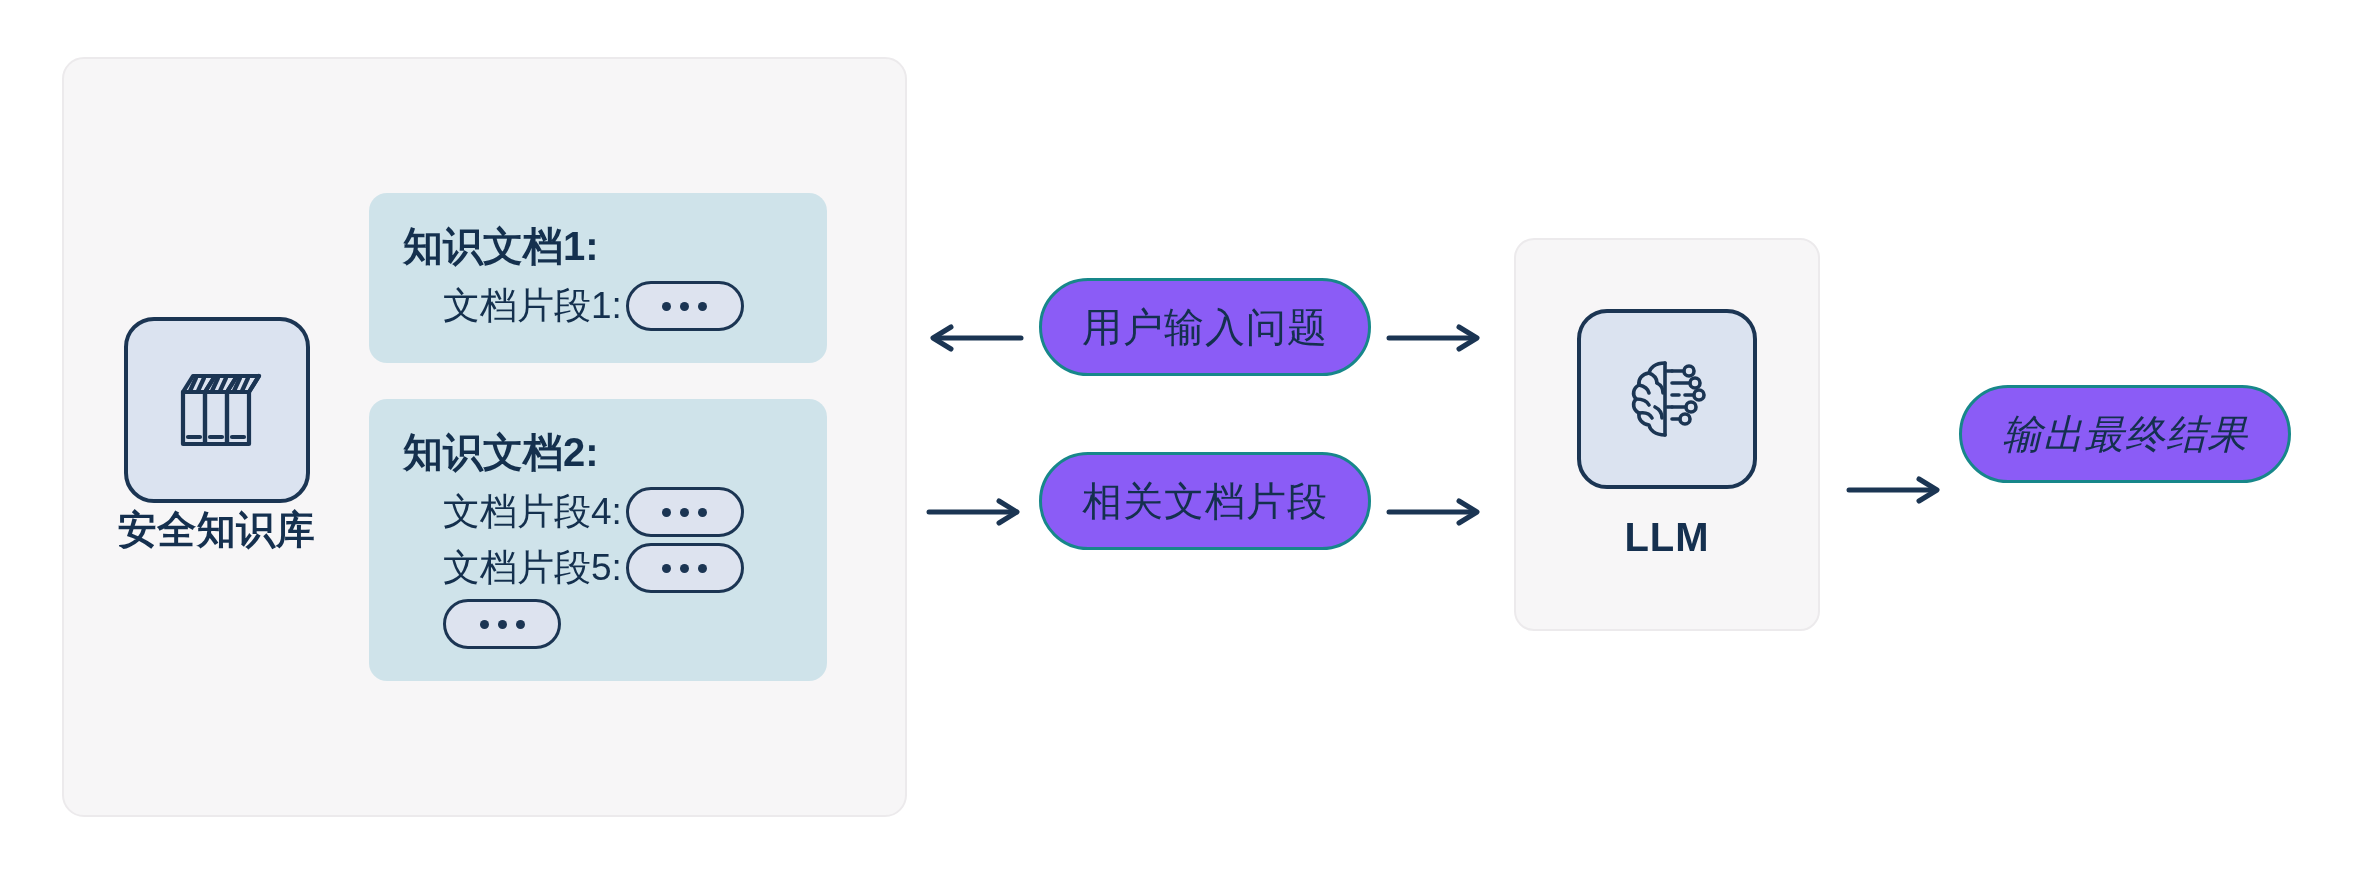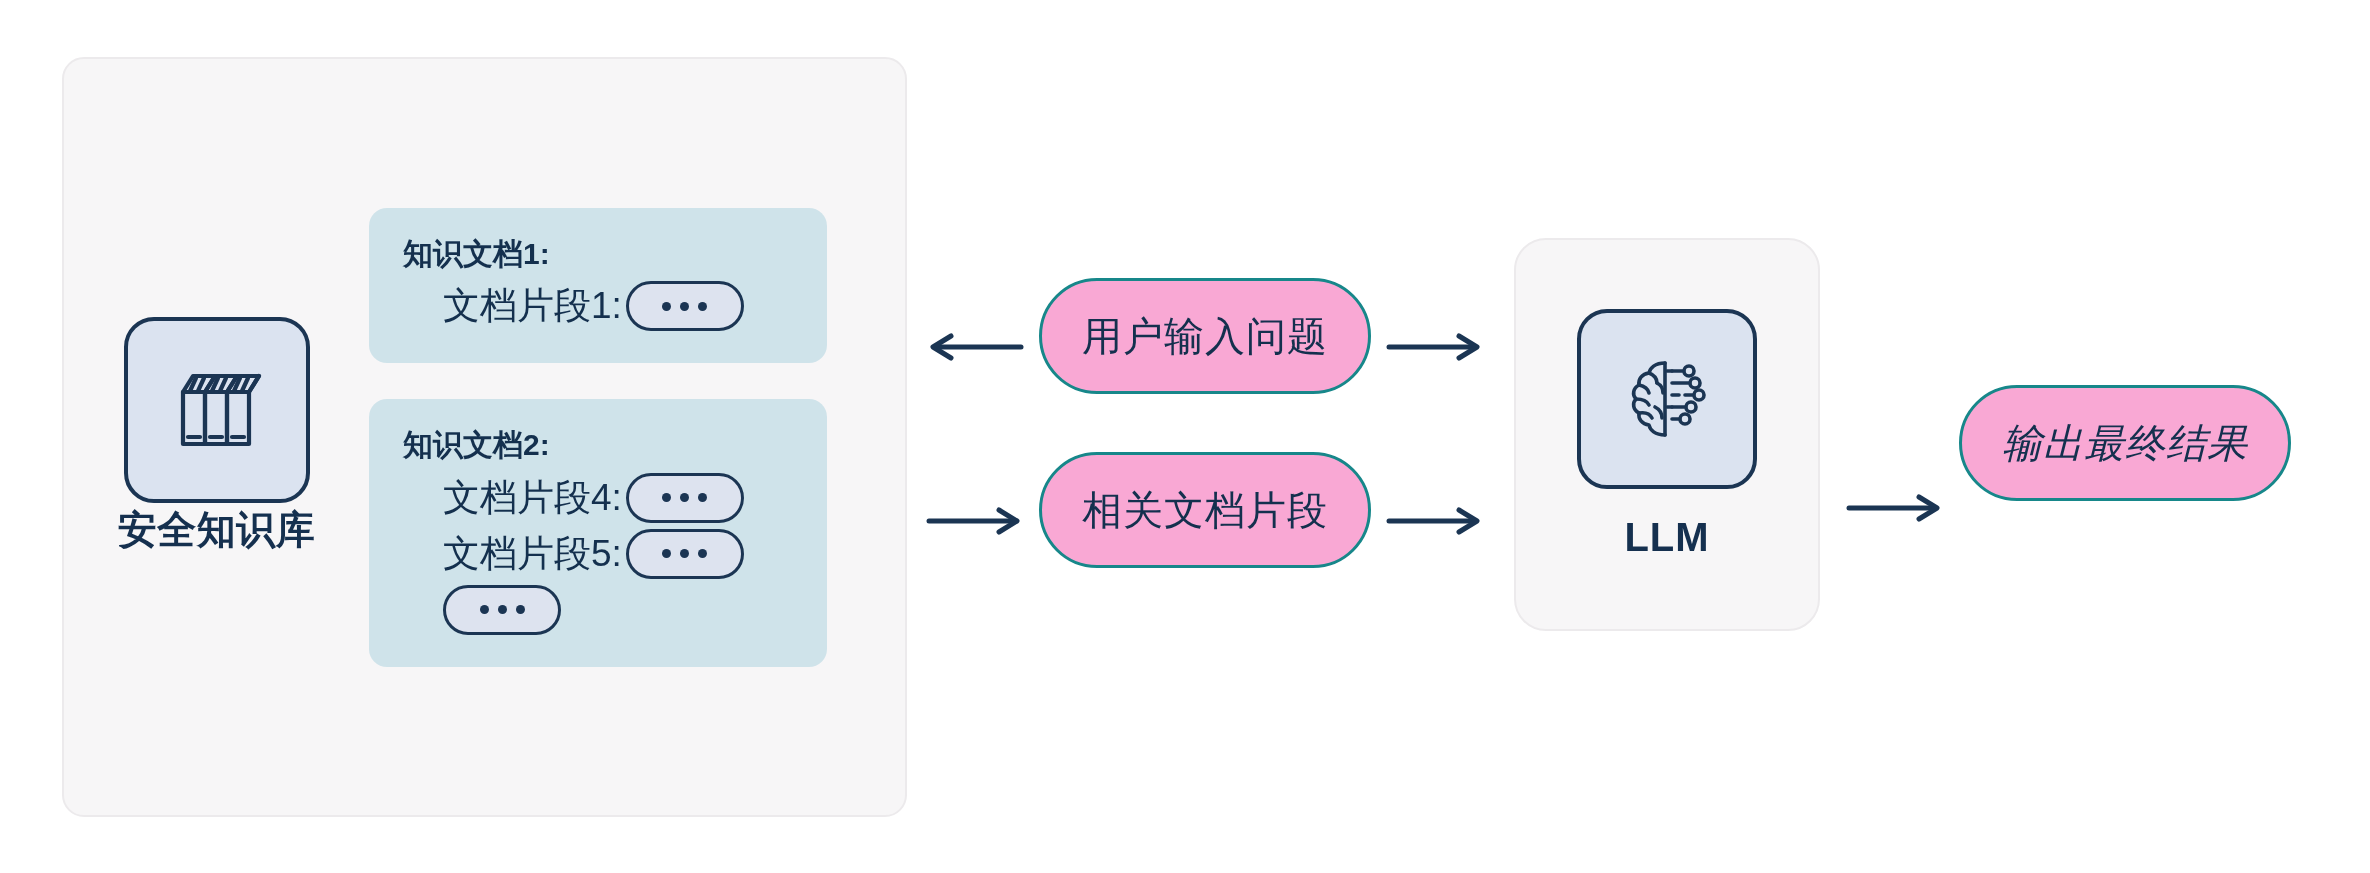--- a/index.html
+++ b/index.html
@@ -79,21 +79,21 @@
   }
 
   .doc-card {
     background: #cfe3ea;
     border-radius: 18px;
     padding: 24px 34px 26px 34px;
     box-sizing: border-box;
   }
 
   .doc-title {
-    font-size: 30px;
+    font-size: 40px;
     font-weight: bold;
     color: #14304e;
     line-height: 1.45;
     margin-bottom: 6px;
     white-space: nowrap;
   }
 
   .chunk-row {
     display: flex;
     align-items: center;
@@ -140,48 +140,48 @@
   .flow-row.bot  { left: 925px; top: 452px; }
 
   .arrow {
     position: relative;
     height: 8px;
     flex: 0 0 auto;
   }
   .arrow svg { display: block; overflow: visible; }
 
   .teal-pill {
-    background: #f9a8d4;
+    background: #8b5cf6;
     border: 3.5px solid #17878a;
     border-radius: 999px;
     box-sizing: border-box;
     display: flex;
     align-items: center;
     justify-content: center;
-    height: 116px;
+    height: 98px;
     padding: 0 40px;
   }
   .teal-pill .pill-text {
     font-size: 40px;
     font-weight: 500;
     color: #14304e;
     white-space: nowrap;
     letter-spacing: 1px;
   }
 
   
   .llm-panel {
     position: absolute;
     left: 1514px;
     top: 238px;
     width: 306px;
     height: 393px;
     background: #f7f6f7;
     border: 2px solid #eceaec;
-    border-radius: 32px;
+    border-radius: 20px;
     box-sizing: border-box;
     display: flex;
     flex-direction: column;
     align-items: center;
     justify-content: center;
   }
   .llm-tile {
     width: 180px;
     height: 180px;
     background: #dbe3f0;

